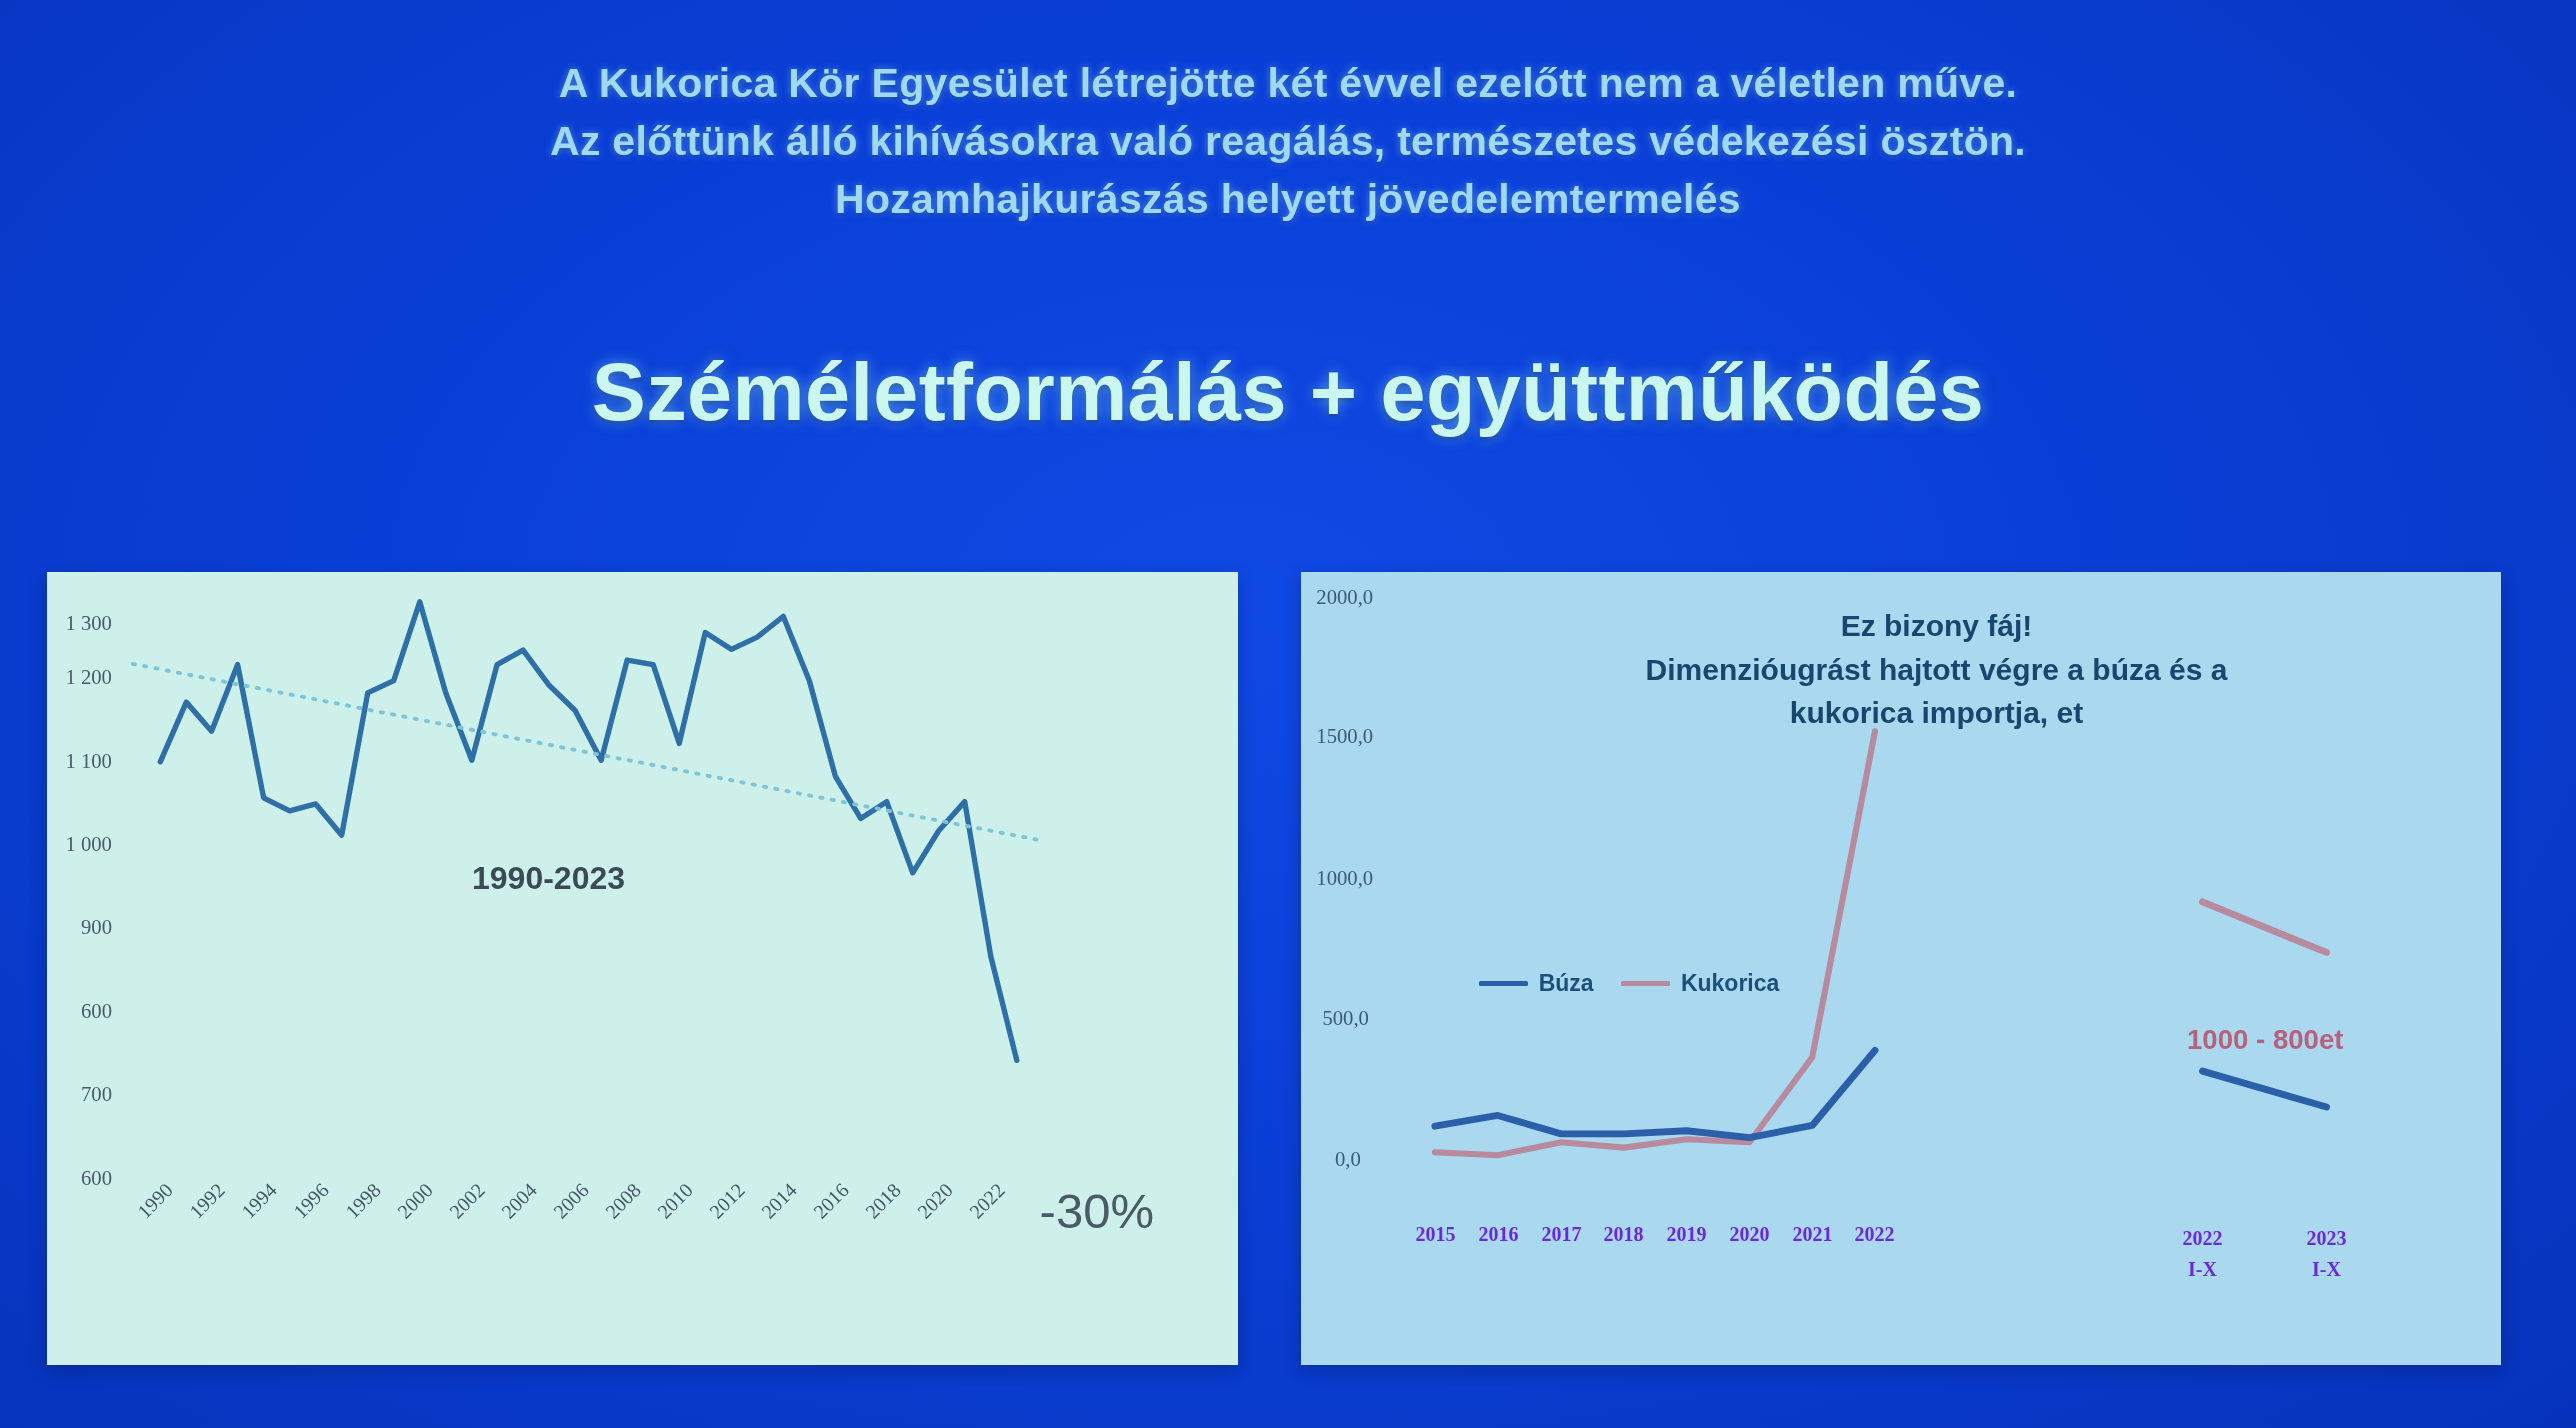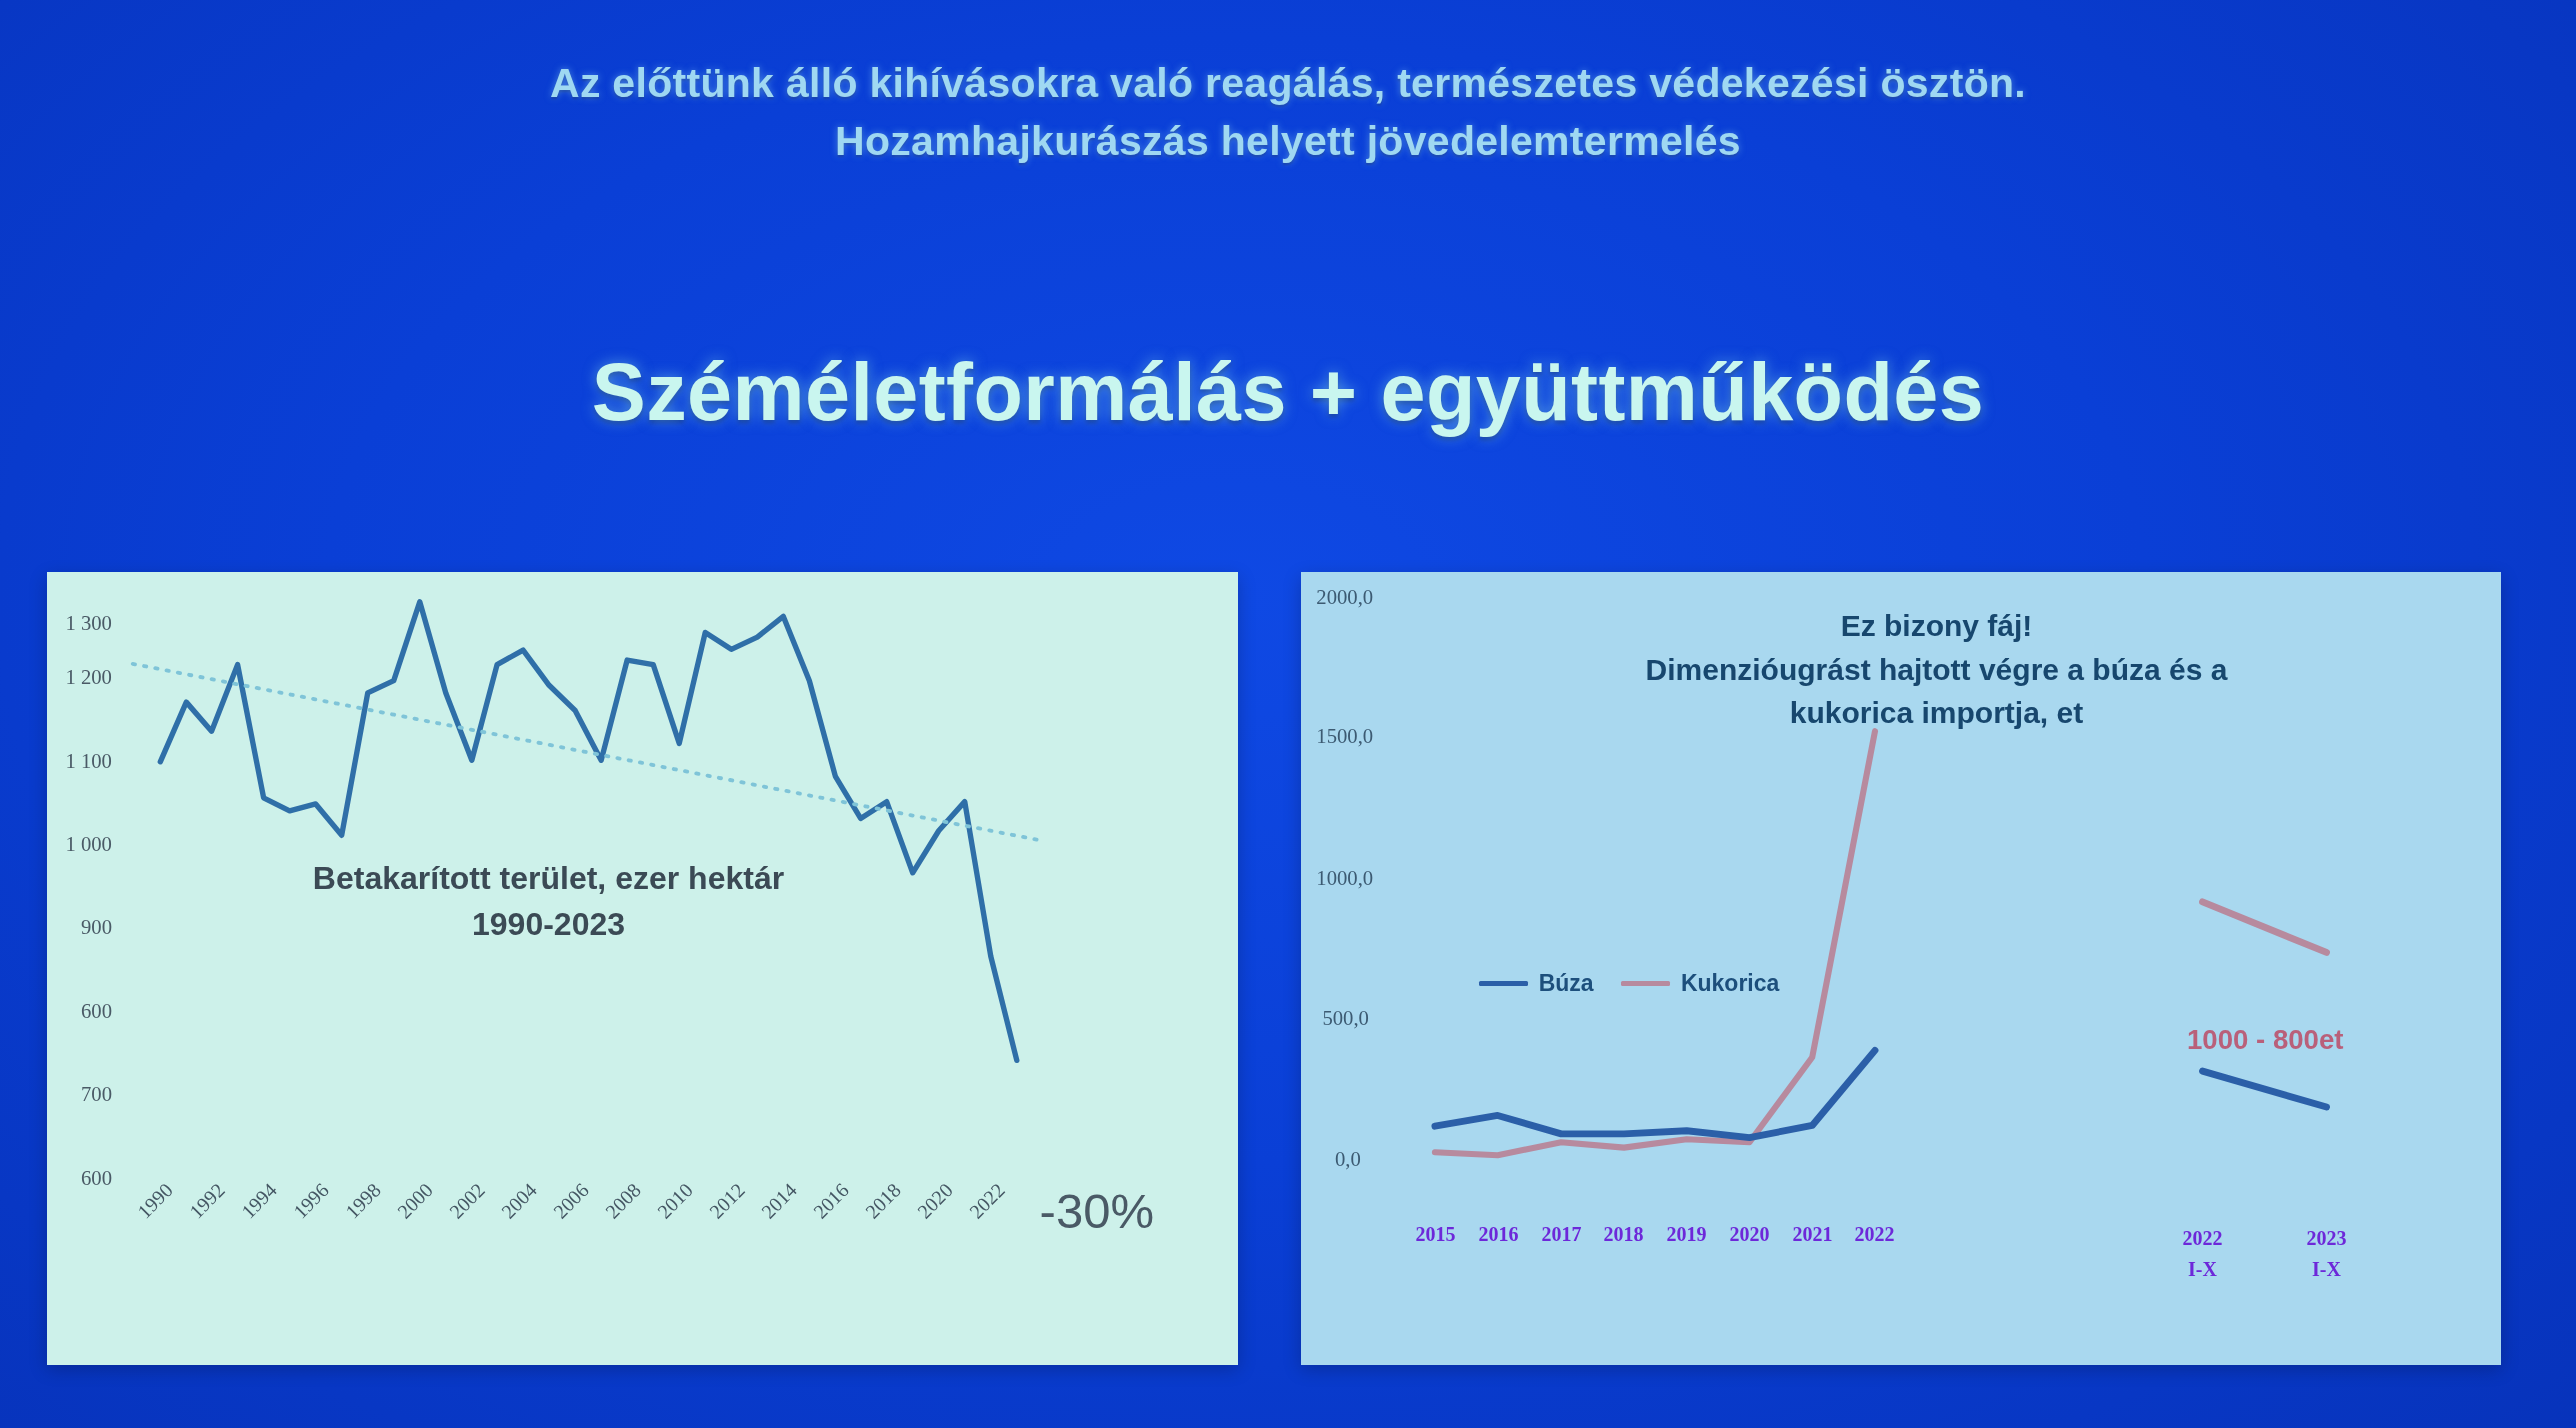--- a/index.html
+++ b/index.html
@@ -130,20 +130,21 @@
     font-weight: 700;
     white-space: nowrap;
   }
 </style>
 </head>
 <body>
 
 <div id="slide">
 
   <div id="header">
+    <div class="hline">A Kukorica Kör Egyesület létrejötte két évvel ezelőtt nem a véletlen műve.</div>
     <div class="hline">Az előttünk álló kihívásokra való reagálás, természetes védekezési ösztön.</div>
     <div class="hline">Hozamhajkurászás helyett jövedelemtermelés</div>
   </div>
 
   <div id="title">Széméletformálás + együttműködés</div>
 
   <div class="panel" id="panel-left">
 
     <div class="ylabel" style="left:18.4px; top:12px;margin-top:28px;">1 300</div>
     <div class="ylabel" style="left:18.4px; top:94px;">1 200</div>
@@ -156,21 +157,20 @@
 
     <svg class="plot" viewBox="0 0 1556 1036" preserveAspectRatio="none">
 
       <polyline fill="none" stroke="#2f6fa8" stroke-width="7" stroke-linejoin="round" stroke-linecap="round" points="148,248 182,170 215,208 249,121 283,295 317,312 351,303 385,344 419,158 453,142 487,39 521,158 555,246 588,121 622,102 656,148 690,181 724,246 758,115 792,121 826,224 860,79 894,101 928,85 962,58 996,142 1030,267 1063,322 1097,300 1131,393 1165,338 1199,300 1233,502 1267,638"></polyline>
 
       <polyline fill="none" stroke="#7fc4d8" stroke-width="5" stroke-dasharray="3 12" stroke-linecap="round" points="112,120 1300,351"></polyline>
     </svg>
 
     <div id="inchart-left">
 
-      <div>Betakarított terület, ezer hektár</div>
       <div>1990-2023</div>
     </div>
 
     <div id="pct-left">-30%</div>
 
     <div class="xtick-l" style="left:86px;  top:635px;">1990</div>
     <div class="xtick-l" style="left:138px;  top:635px;">1992</div>
     <div class="xtick-l" style="left:190px;  top:635px;">1994</div>
     <div class="xtick-l" style="left:242px;  top:635px;">1996</div>
     <div class="xtick-l" style="left:294px;  top:635px;">1998</div>

